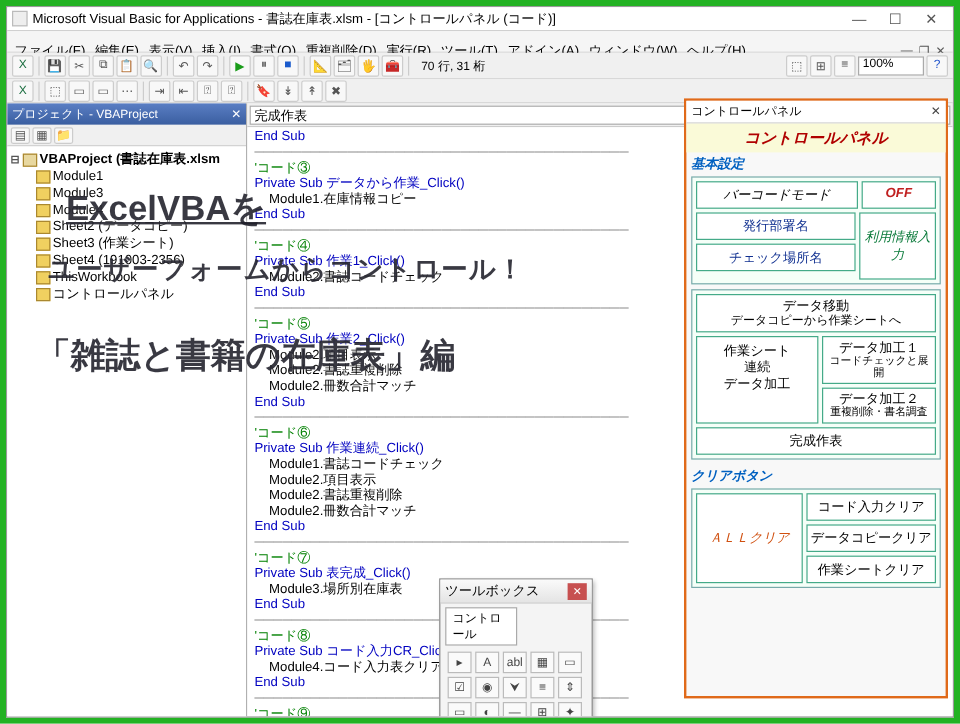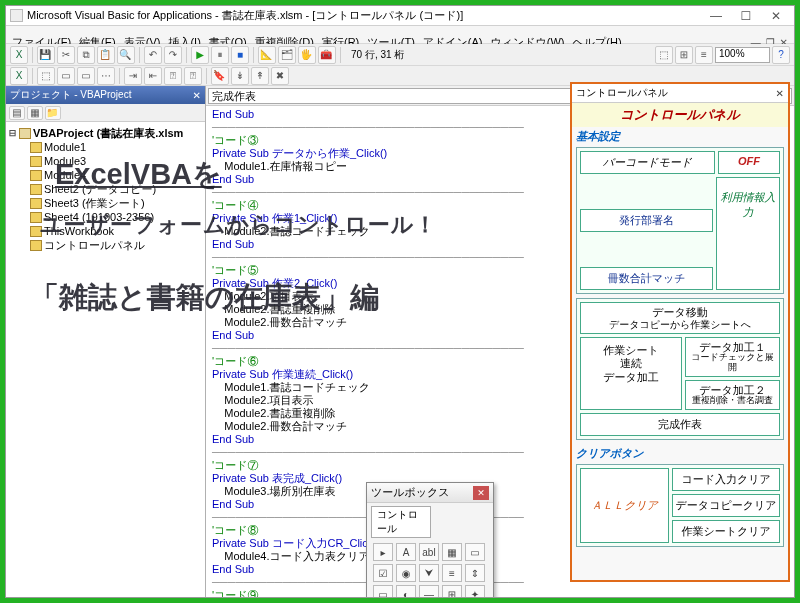--- a/index.html
+++ b/index.html
@@ -44,21 +44,21 @@
   .toolbox-grid .t { width: 20px; height: 18px; border: 1px solid #bbb; background: #fafafa; display: flex; align-items: center; justify-content: center; font-size: 10px; color: #444; }
   .userform { position: absolute; right: 10px; top: 82px; width: 220px; height: 500px; border: 2px solid #e06a1a; background: #f8f8f8; font-size: 11px; }
   .uf-title { background: #fff; padding: 2px 4px; font-size: 10px; display: flex; align-items: center; border-bottom: 1px solid #ccc; }
   .uf-title .x { margin-left: auto; color: #444; }
   .uf-head { color: #b00000; font-weight: bold; font-style: italic; text-align: center; padding: 3px; font-size: 13px; background: #fafad8; }
   .sec-label { color: #0060c0; font-weight: bold; font-style: italic; font-size: 11px; padding: 2px 4px; }
   .uf-box { border: 1px solid #7aa; margin: 1px 4px 4px; padding: 3px; background: #f5fff8; }
   .ubtn { border: 1px solid #4a8; background: #fff; text-align: center; padding: 3px 2px; font-size: 11px; }
   .ubtn.it { font-style: italic; }
   .ubtn.red { color: #c02020; font-weight: bold; }
-  .ubtn.blue { color: #103090; margin-top: 32px; }
+  .ubtn.blue { color: #103090; }
   .row { display: flex; gap: 3px; }
   .row > * { flex: 1; }
   .stack { display: flex; flex-direction: column; gap: 3px; }
   .big { padding: 12px 2px; }
   .overlay { position: absolute; pointer-events: none; font-weight: 900; color: rgba(30,30,40,0.88); font-family: "Meiryo", sans-serif; text-shadow: 0 0 2px rgba(255,255,255,0.5); line-height: 1.35; }
   .o1 { left: 55px; top: 155px; font-size: 29px; text-decoration: underline; }
   .o2 { left: 40px; top: 210px; font-size: 22px; letter-spacing: 1px; }
   .o3 { left: 30px; top: 278px; font-size: 29px; }
 </style>
 </head>
@@ -248,21 +248,21 @@
 
   <div class="sec-label">基本設定</div>
   <div class="uf-box stack">
     <div class="row">
       <div class="ubtn it" style="flex:2.3">バーコードモード</div>
       <div class="ubtn red it">OFF</div>
     </div>
     <div class="row">
       <div class="stack" style="flex:2.3">
         <div class="ubtn blue">発行部署名</div>
-        <div class="ubtn blue">冊数合計マッチ</div>
+        <div class="ubtn blue">チェック場所名</div>
       </div>
       <div class="ubtn it big" style="color:#0a7a3a">利用情報入力</div>
     </div>
   </div>
 
   <div class="uf-box stack">
     <div class="ubtn" style="line-height:1.15">
       <div>データ移動</div>
       <div style="font-size:10px">データコピーから作業シートへ</div>
     </div>

